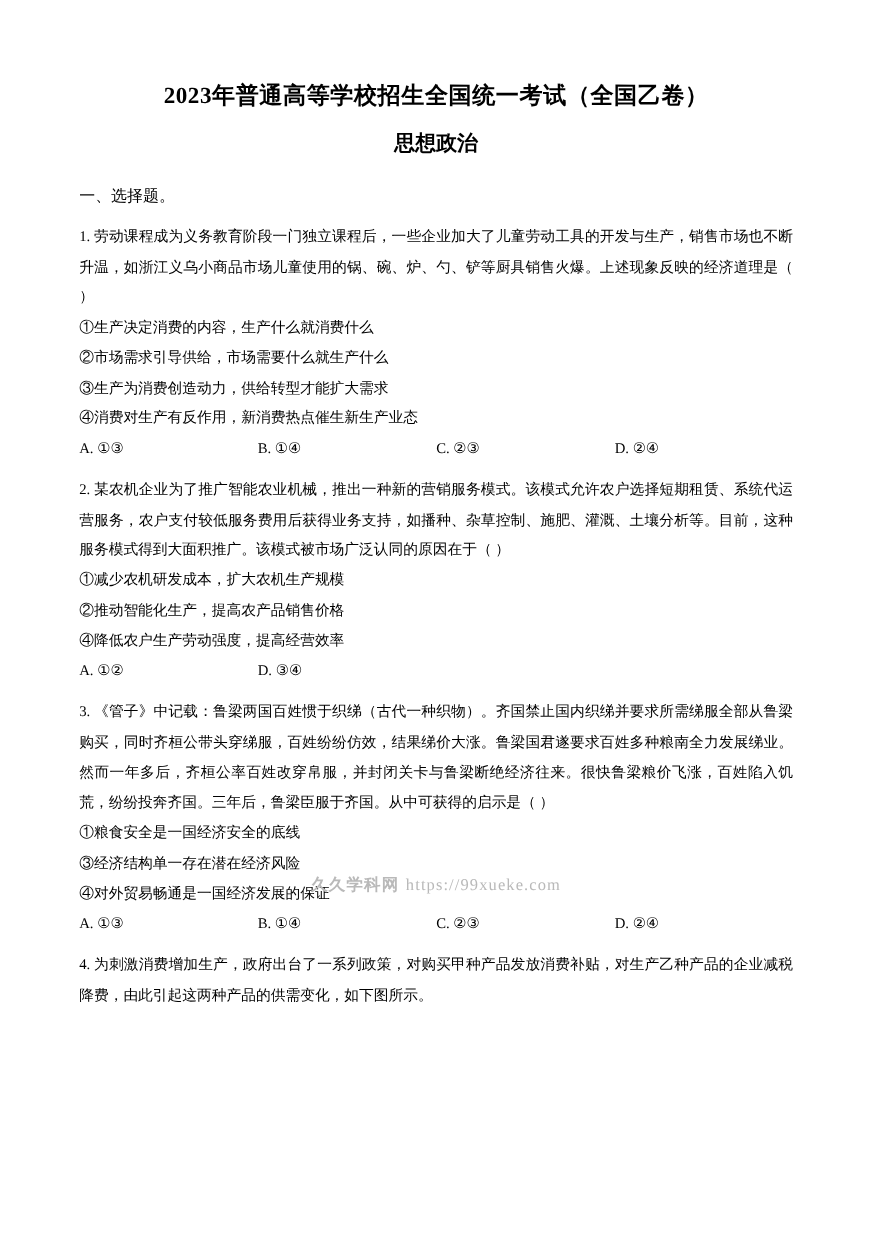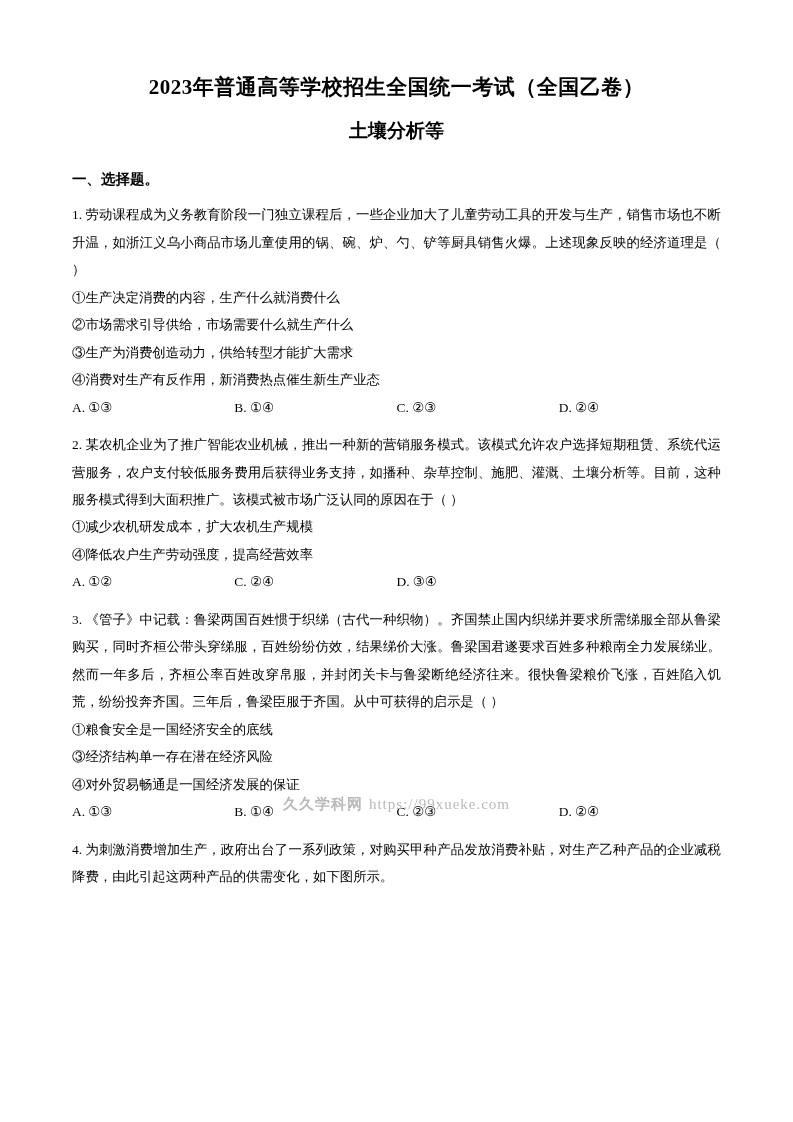--- a/index.html
+++ b/index.html
@@ -32,21 +32,21 @@
   }
   .doc-subtitle {
     text-align: center;
     font-size: 19px;
     font-weight: bold;
     margin: 14px 0 0 0;
     line-height: 1.4;
   }
   .section-heading {
     font-size: 14.5px;
-    font-weight: bold;
+    font-weight: normal;
     margin: 24px 0 6px 0;
     line-height: 1.6;
   }
   .question {
     margin-top: 10px;
   }
   .q-stem {
     font-size: 13.4px;
     line-height: 2.05;
     text-align: justify;
@@ -85,45 +85,45 @@
     margin-right: 6px;
     color: #b9b9b9;
   }
 </style>
 </head>
 <body>
 
 <div class="page">
 
   <h1 class="doc-title">2023年普通高等学校招生全国统一考试（全国乙卷）</h1>
-  <h2 class="doc-subtitle">土壤分析等</h2>
+  <h2 class="doc-subtitle">思想政治</h2>
 
   <div class="section-heading">一、选择题。</div>
 
   <div class="question">
     <p class="q-stem">1.  劳动课程成为义务教育阶段一门独立课程后，一些企业加大了儿童劳动工具的开发与生产，销售市场也不断升温，如浙江义乌小商品市场儿童使用的锅、碗、炉、勺、铲等厨具销售火爆。上述现象反映的经济道理是（      ）</p>
     <p class="q-option-line">①生产决定消费的内容，生产什么就消费什么</p>
     <p class="q-option-line">②市场需求引导供给，市场需要什么就生产什么</p>
     <p class="q-option-line">③生产为消费创造动力，供给转型才能扩大需求</p>
     <p class="q-option-line">④消费对生产有反作用，新消费热点催生新生产业态</p>
     <div class="choices">
       <span>A. ①③</span>
       <span>B. ①④</span>
       <span>C. ②③</span>
       <span>D. ②④</span>
     </div>
   </div>
 
   <div class="question">
     <p class="q-stem">2.  某农机企业为了推广智能农业机械，推出一种新的营销服务模式。该模式允许农户选择短期租赁、系统代运营服务，农户支付较低服务费用后获得业务支持，如播种、杂草控制、施肥、灌溉、土壤分析等。目前，这种服务模式得到大面积推广。该模式被市场广泛认同的原因在于（      ）</p>
     <p class="q-option-line">①减少农机研发成本，扩大农机生产规模</p>
+    <p class="q-option-line">②推动智能化生产，提高农产品销售价格</p>
     <p class="q-option-line">④降低农户生产劳动强度，提高经营效率</p>
     <div class="choices">
       <span>A. ①②</span>
-      <span>C. ②④</span>
       <span>D. ③④</span>
     </div>
   </div>
 
   <div class="question">
     <p class="q-stem">3.  《管子》中记载：鲁梁两国百姓惯于织绨（古代一种织物）。齐国禁止国内织绨并要求所需绨服全部从鲁梁购买，同时齐桓公带头穿绨服，百姓纷纷仿效，结果绨价大涨。鲁梁国君遂要求百姓多种粮南全力发展绨业。然而一年多后，齐桓公率百姓改穿帛服，并封闭关卡与鲁梁断绝经济往来。很快鲁梁粮价飞涨，百姓陷入饥荒，纷纷投奔齐国。三年后，鲁梁臣服于齐国。从中可获得的启示是（      ）</p>
     <p class="q-option-line">①粮食安全是一国经济安全的底线</p>
     <p class="q-option-line">③经济结构单一存在潜在经济风险</p>
     <p class="q-option-line">④对外贸易畅通是一国经济发展的保证</p>
     <div class="choices">

